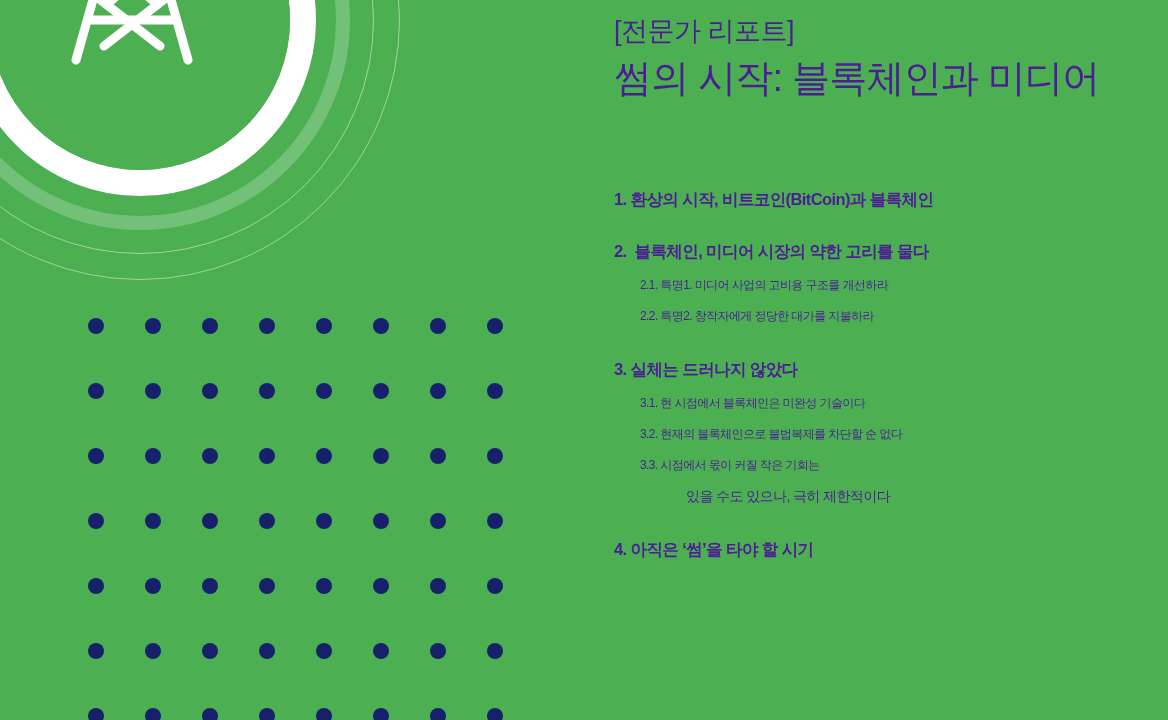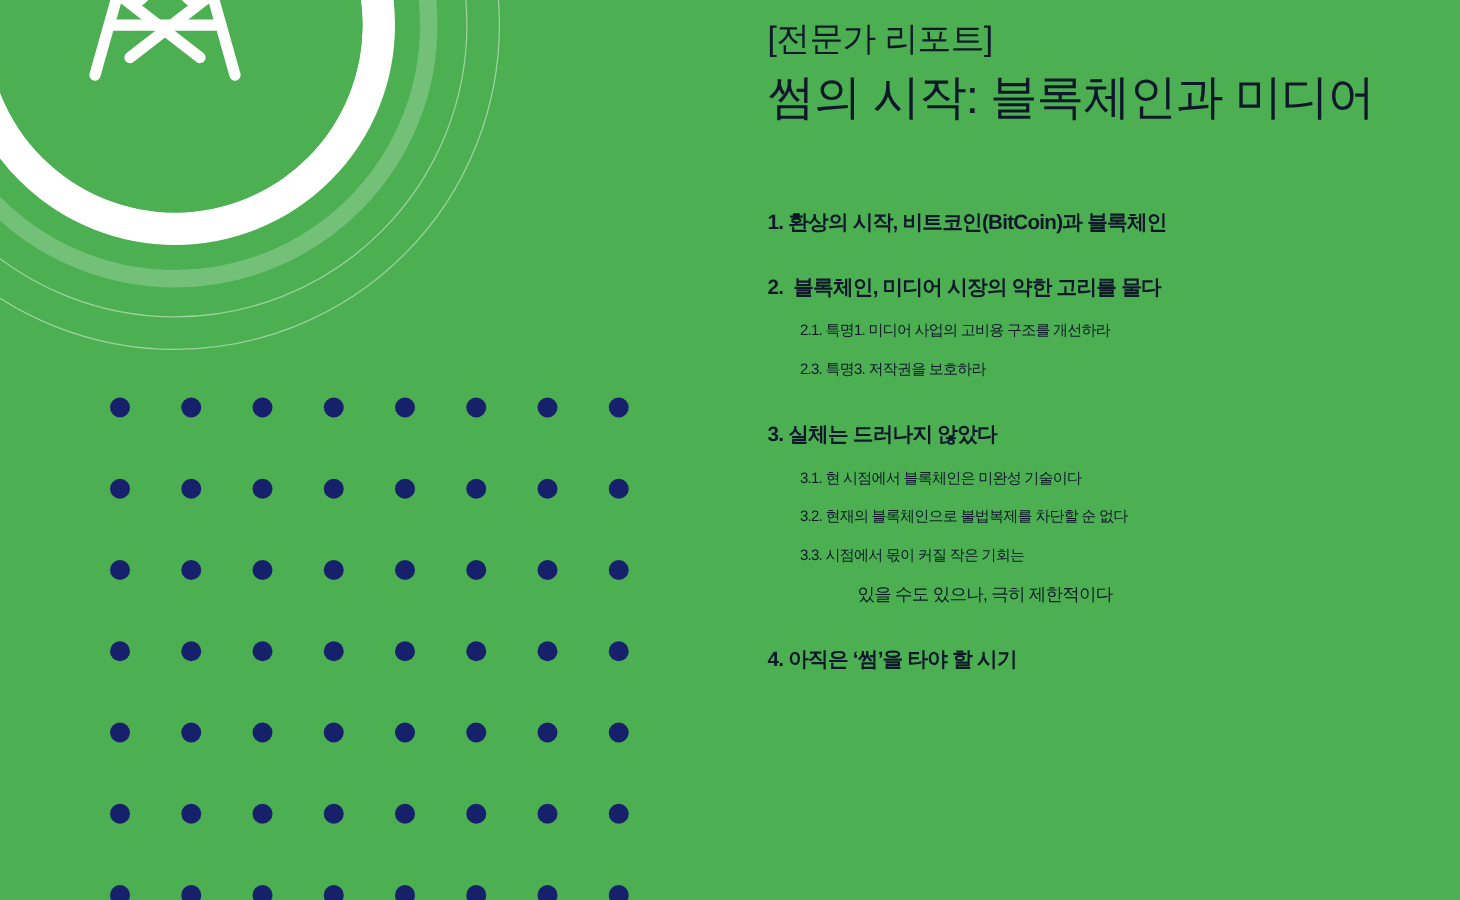--- a/index.html
+++ b/index.html
@@ -74,42 +74,42 @@
     background: #17216b;
   }
 
   
   .content {
     position: absolute;
     left: 614px;
     top: 0;
     width: 554px;
     height: 720px;
-    color: #0f172a;
+    color: #4c1d95;
   }
 
   .title-block {
     padding-top: 12px;
   }
   .kicker {
     font-size: 27px;
     line-height: 38px;
     font-weight: 400;
     letter-spacing: -0.5px;
   }
   .headline {
     font-size: 38px;
     line-height: 44px;
     font-weight: 400;
     letter-spacing: -0.8px;
     margin-top: 6px;
   }
 
   .toc {
-    margin-top: 63px;
+    margin-top: 84px;
     font-size: 16.5px;
   }
   .toc-group {
     margin-bottom: 22px;
   }
   .toc-main {
     font-weight: bold;
     font-size: 16.5px;
     line-height: 30px;
     letter-spacing: -0.6px;
@@ -248,22 +248,22 @@
       <div class="toc-main">
         <span>2.</span>
         &nbsp;<span>블록체인, 미디어 시장의 약한 고리를 물다</span>
       </div>
       <div class="gap-sm"></div>
       <div class="toc-sub">
         <span>2.1.</span>
         <span>특명1. 미디어 사업의 고비용 구조를 개선하라</span>
       </div>
       <div class="toc-sub">
-        <span>2.3.</span>
-        <span>특명3. 저작권을 보호하라</span>
+        <span>2.2.</span>
+        <span>특명2. 창작자에게 정당한 대가를 지불하라</span>
       </div>
     </div>
 
     <div class="toc-group">
       <div class="toc-main">
         <span>3.</span>
         <span>실체는 드러나지 않았다</span>
       </div>
       <div class="gap-sm"></div>
       <div class="toc-sub">

